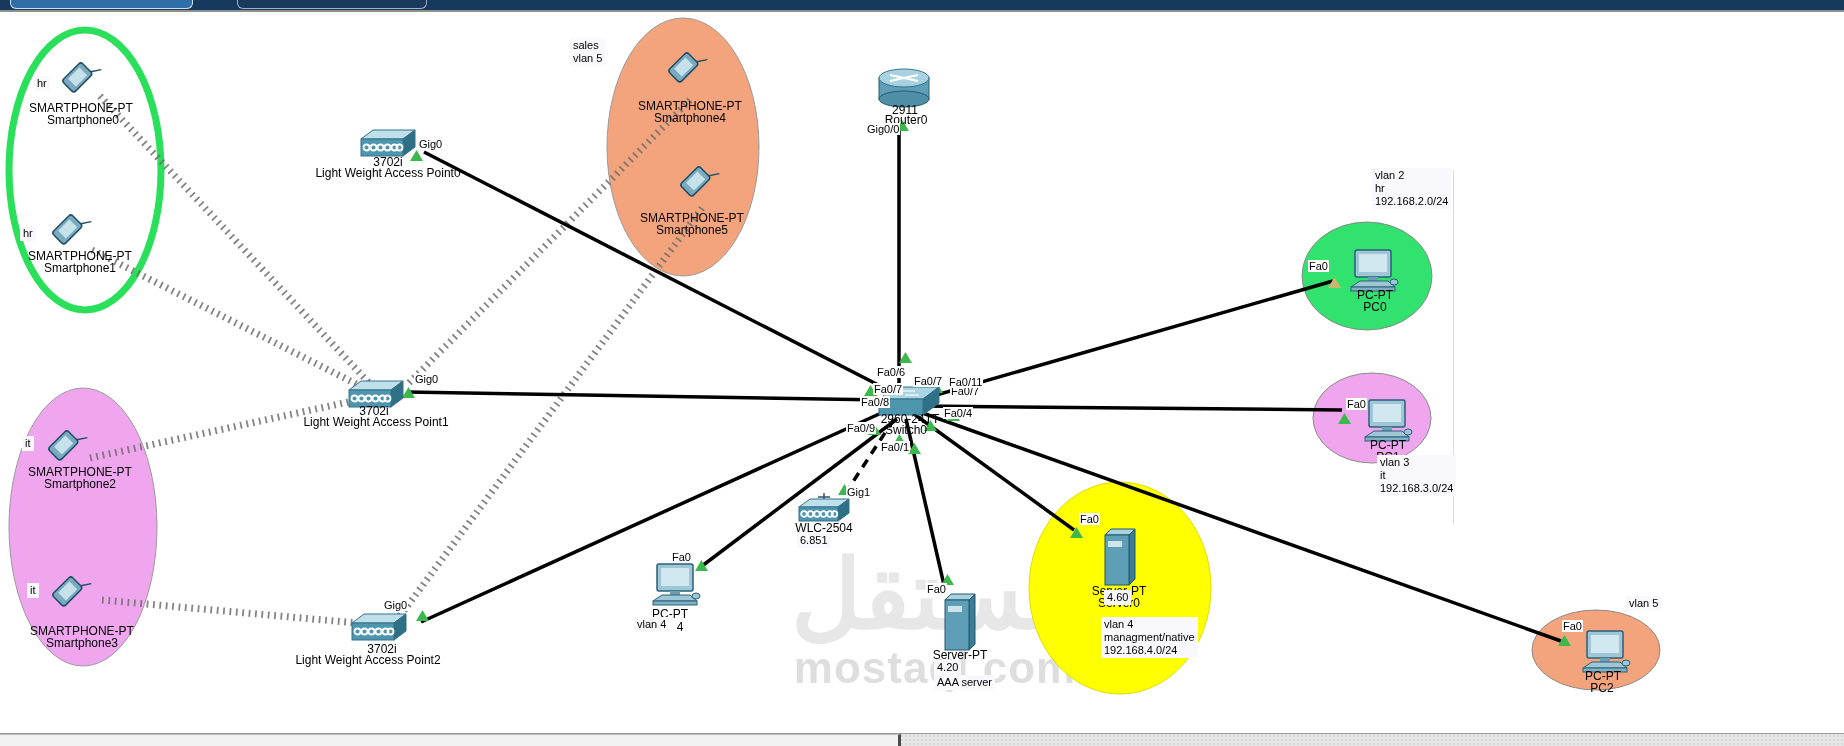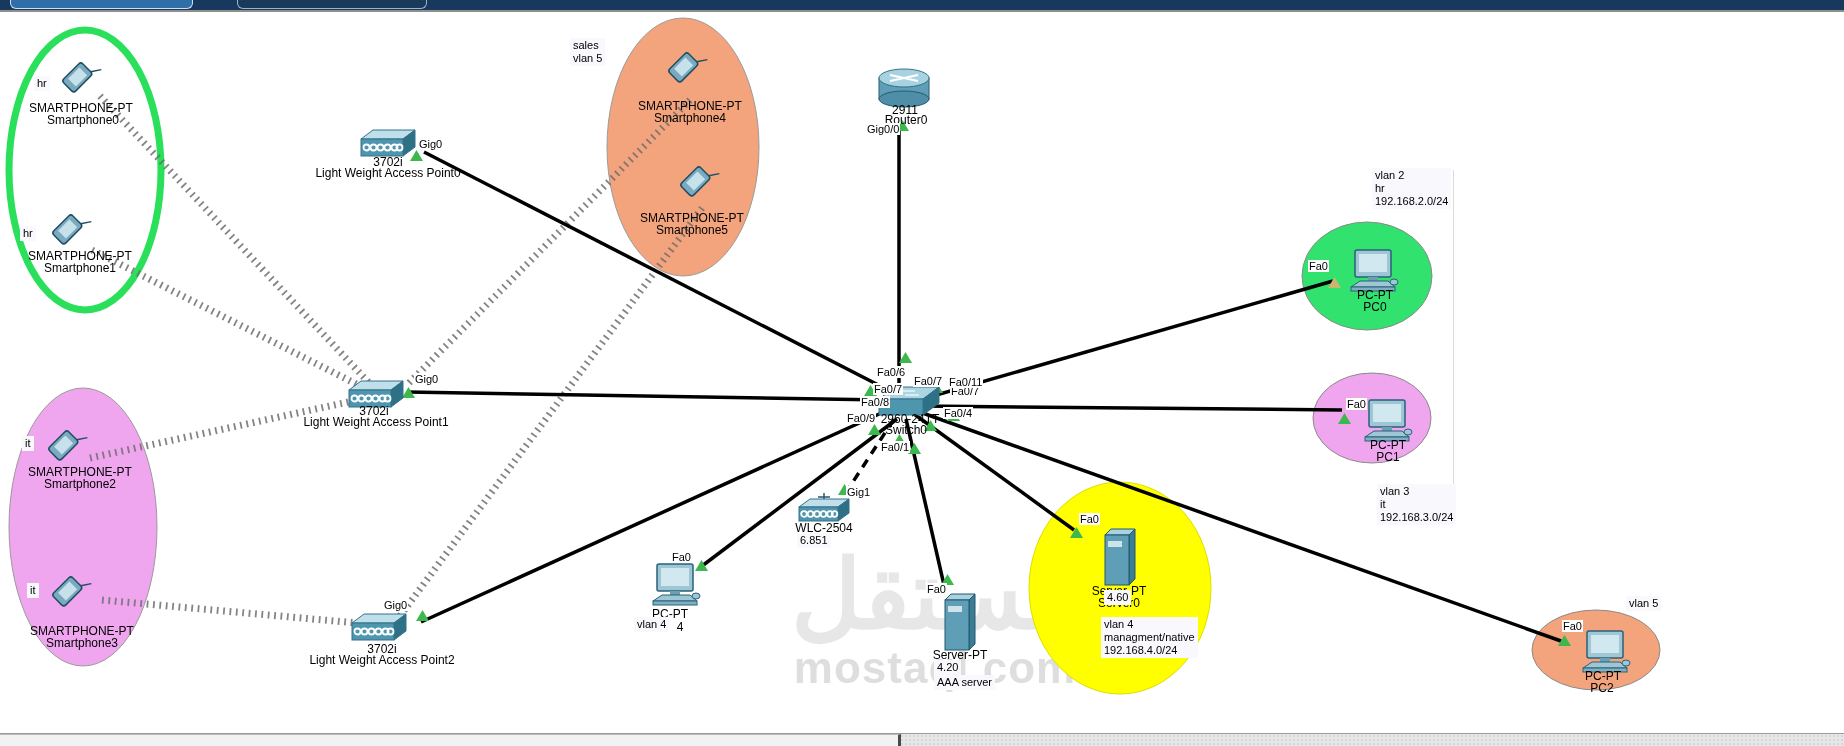--- a/index.html
+++ b/index.html
@@ -211,36 +211,36 @@
     <span class="note" style="left:570px;top:38px">sales
 vlan 5</span>
 
     <span class="lbl" style="left:388px;top:156px">3702i</span>
     <span class="lbl" style="left:388px;top:167px">Light Weight Access Point0</span>
     <span class="port" style="left:418px;top:138px">Gig0</span>
     <span class="lbl" style="left:374px;top:405px">3702i</span>
     <span class="lbl" style="left:376px;top:416px">Light Weight Access Point1</span>
     <span class="port" style="left:414px;top:373px">Gig0</span>
     <span class="lbl" style="left:382px;top:643px">3702i</span>
-    <span class="lbl" style="left:382px;top:654px">Light Weight Access Point2</span>
+    <span class="lbl" style="left:368px;top:654px">Light Weight Access Point2</span>
     <span class="port" style="left:383px;top:599px">Gig0</span>
 
     <span class="lbl" style="left:905px;top:104px">2911</span>
     <span class="lbl" style="left:906px;top:114px">Router0</span>
     <span class="port" style="left:866px;top:123px">Gig0/0</span>
 
     <span class="lbl" style="left:910px;top:413px">2960-24TT</span>
     <span class="lbl" style="left:906px;top:424px">Switch0</span>
     <span class="port" style="left:876px;top:366px">Fa0/6</span>
     <span class="port" style="left:913px;top:375px">Fa0/7</span>
     <span class="port" style="left:873px;top:383px">Fa0/7</span>
     <span class="port" style="left:950px;top:385px">Fa0/7</span>
     <span class="port" style="left:860px;top:396px">Fa0/8</span>
     <span class="port" style="left:948px;top:376px">Fa0/11</span>
-    <span class="port" style="left:846px;top:412px">Fa0/9</span>
+    <span class="port" style="left:846px;top:422px">Fa0/9</span>
     <span class="port" style="left:943px;top:407px">Fa0/4</span>
     <span class="port" style="left:880px;top:441px">Fa0/1</span>
 
     <span class="lbl" style="left:824px;top:522px">WLC-2504</span>
     <span class="note" style="left:797px;top:533px">6.851</span>
     <span class="port" style="left:846px;top:486px">Gig1</span>
 
     <span class="lbl" style="left:670px;top:608px">PC-PT</span>
     <span class="note" style="left:634px;top:617px">vlan 4</span>
     <span class="lbl" style="left:680px;top:621px">4</span>
@@ -262,21 +262,21 @@
     <span class="lbl" style="left:1375px;top:289px">PC-PT</span>
     <span class="lbl" style="left:1375px;top:301px">PC0</span>
     <span class="port" style="left:1308px;top:260px">Fa0</span>
     <span class="note" style="left:1372px;top:168px">vlan 2
 hr
 192.168.2.0/24</span>
 
     <span class="lbl" style="left:1388px;top:439px">PC-PT</span>
     <span class="lbl" style="left:1388px;top:451px">PC1</span>
     <span class="port" style="left:1346px;top:398px">Fa0</span>
-    <span class="note" style="left:1377px;top:484px">vlan 3
+    <span class="note" style="left:1377px;top:455px">vlan 3
 it
 192.168.3.0/24</span>
 
     <span class="lbl" style="left:1603px;top:670px">PC-PT</span>
     <span class="lbl" style="left:1602px;top:682px">PC2</span>
     <span class="port" style="left:1562px;top:620px">Fa0</span>
     <span class="note" style="left:1626px;top:596px">vlan 5</span>
   </div>
 
   <div id="hscroll">

